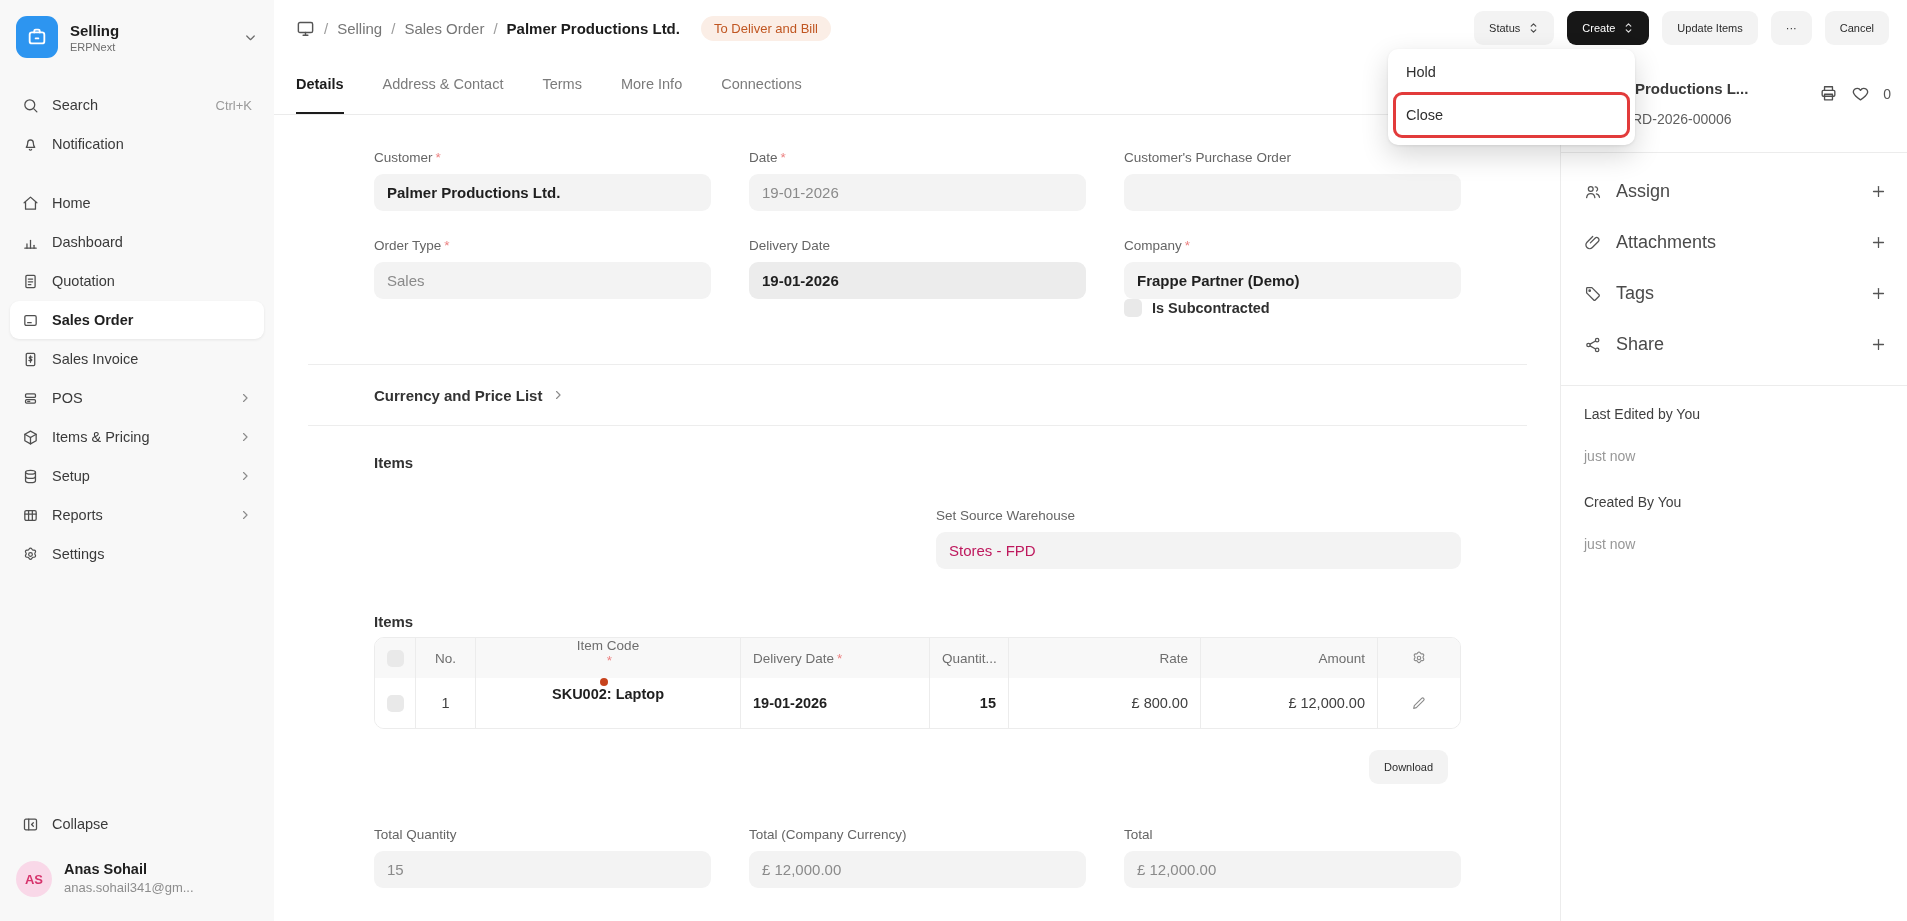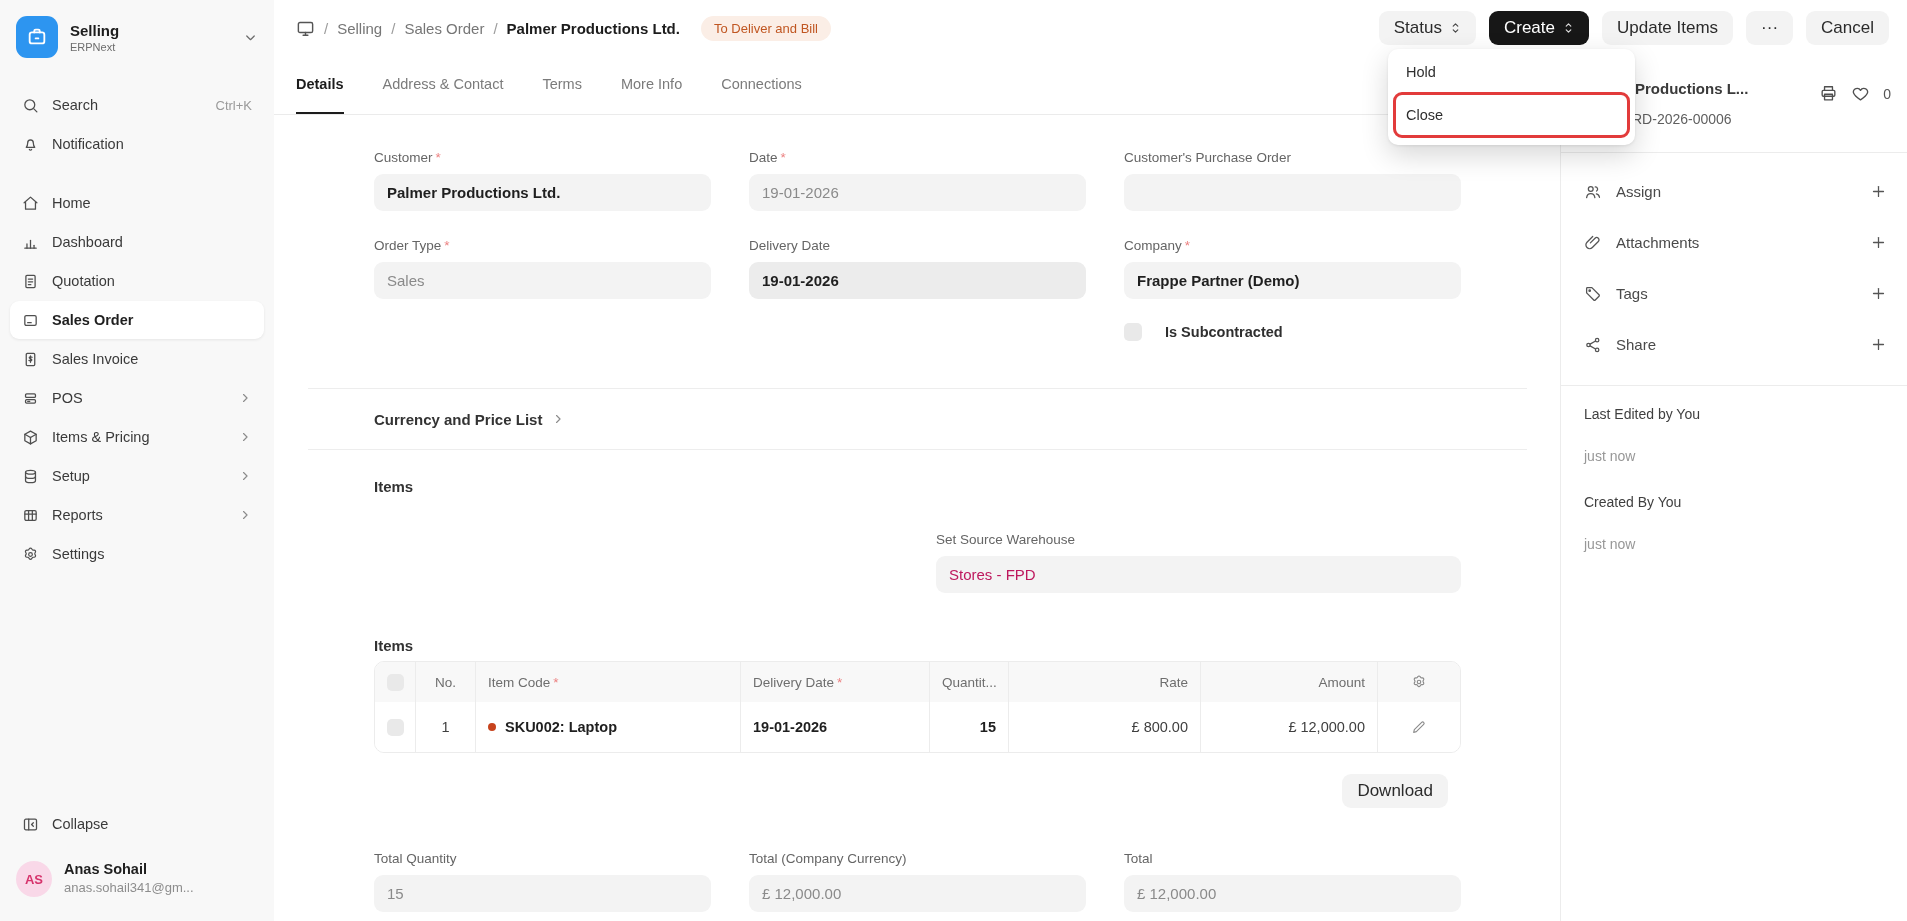--- a/index.html
+++ b/index.html
@@ -53,21 +53,21 @@
   .bc-sep { color:#9c9c9c; }
   .bc-link { color:#767676; cursor:pointer; }
   .bc-current { color:#1c1c1c; font-weight:600; }
   .status-badge {
     margin-left:12px; background:#FBEEE6; color:#C05621; font-size:13px;
     padding:5px 13px; border-radius:999px; white-space:nowrap;
   }
   .toolbar { margin-left:auto; display:flex; align-items:center; gap:13px; }
   .btn {
     height:34px; display:flex; align-items:center; gap:8px; padding:0 15px;
-    background:#F3F3F3; border:none; border-radius:9px; font-size:17px; color:#2b2b2b;
+    background:#F3F3F3; border:none; border-radius:9px; font-size:11px; color:#2b2b2b;
     font-family:inherit; cursor:pointer; white-space:nowrap;
   }
   .btn.dark { background:#171717; color:#fff; }
   .btn .updown { color:currentColor; opacity:.85; }
 
   
   .dropdown {
     position:absolute; left:1388px; top:49px; width:247px; z-index:60;
     background:#fff; border-radius:10px; padding:5px 5px 7px 5px;
     box-shadow:0 1px 3px rgba(0,0,0,.08), 0 10px 28px rgba(0,0,0,.16);
@@ -93,39 +93,39 @@
   .form-grid { display:grid; grid-template-columns:1fr 1fr 1fr; column-gap:38px; }
   .flabel { font-size:13.5px; color:#656565; margin-bottom:9px; }
   .req { color:#EC8080; margin-left:3px; }
   .fbox {
     height:37px; background:#F3F3F3; border-radius:9px; display:flex; align-items:center;
     padding:0 13px; font-size:15px; color:#8a8a8a; cursor:text;
   }
   .fbox.bold { color:#1f1f1f; font-weight:600; }
   .fbox.darker { background:#ECECEC; }
   .fcell { margin-bottom:27px; }
-  .chk-row { display:flex; align-items:center; gap:23px; margin-top:24px; cursor:pointer; }
+  .chk-row { display:flex; align-items:center; gap:10px; cursor:pointer; }
   .chk { width:18px; height:18px; border-radius:5px; background:#E9E9E9; flex:0 0 auto; }
   .chk-label { font-size:14.5px; font-weight:600; color:#2f2f2f; }
   .divider { height:1px; background:#EDEDED; margin:0 -66px; }
   .divider.d1 { margin-top:20px; }
   .section-row { height:60px; display:flex; align-items:center; gap:9px; cursor:pointer; }
   .section-title { font-size:15px; font-weight:600; color:#333; }
   .section-chev { color:#8b8b8b; }
   .block-title { font-size:15px; font-weight:600; color:#333; }
   .warehouse { margin-left:562px; width:525px; margin-top:37px; }
   .itable-wrap { margin-top:7px; border:1px solid #ECECEC; border-radius:10px; overflow:hidden; }
   .trow { display:flex; align-items:stretch; }
   .thead { background:#F8F8F8; height:40px; font-size:13.5px; color:#6e6e6e; }
   .tbody { background:#fff; height:50px; font-size:14.5px; color:#3f3f3f; }
   .tcell { display:flex; align-items:center; padding:0 12px; border-left:1px solid #ECECEC; }
   .tcell:first-child { border-left:none; }
   .c-check { width:40px; justify-content:center; padding:0; }
   .c-no { width:60px; justify-content:center; }
-  .c-code { width:265px; }
+  .c-code { width:265px;flex-direction:column; }
   .c-ddate { width:189px; }
   .c-qty { width:79px; justify-content:flex-end; }
   .c-rate { width:192px; justify-content:flex-end; }
   .c-amt { width:177px; justify-content:flex-end; }
   .c-gear { flex:1; justify-content:center; color:#8b8b8b; }
   .c-qty.hleft { justify-content:flex-start; }
   .bold-cell { font-weight:600; color:#1f1f1f; }
   .item-dot { width:8px; height:8px; border-radius:50%; background:#C7431D; margin-right:9px; flex:0 0 auto; }
   .chk.small { width:17px; height:17px; }
   .download-row { display:flex; justify-content:flex-end; margin-top:21px; padding-right:13px; }
@@ -135,21 +135,21 @@
   .right-panel {
     position:absolute; left:1560px; top:56px; width:347px; height:865px;
     border-left:1px solid #ECECEC; background:#fff;
   }
   .rp-header { position:relative; height:97px; border-bottom:1px solid #ECECEC; padding-top:22px; }
   .rp-title { position:absolute; left:74px; top:24px; font-size:15px; font-weight:600; color:#3a3a3a; white-space:nowrap; }
   .rp-docid { position:absolute; left:71px; top:55px; font-size:14px; color:#5f5f5f; white-space:nowrap; }
   .rp-icons { position:absolute; right:16px; top:28px; display:flex; align-items:center; gap:13px; color:#4f4f4f; }
   .rp-like-count { font-size:14px; color:#555; }
   .rp-actions { padding:13px 20px 0 23px; }
-  .rp-action { height:51px; display:flex; align-items:center; gap:14px; font-size:15px; color:#4a4a4a; cursor:pointer; }
+  .rp-action { height:51px; display:flex; align-items:center; gap:14px; font-size:18px; color:#4a4a4a; cursor:pointer; }
   .rp-action .icn { color:#555; }
   .rp-plus { margin-left:auto; color:#555; }
   .rp-meta { border-top:1px solid #ECECEC; margin-top:15px; padding:20px 20px 0 23px; }
   .meta-item { margin-bottom:30px; }
   .meta-label { font-size:14px; color:#3f3f3f; }
   .meta-value { font-size:14px; color:#979797; margin-top:26px; }
 </style>
 </head>
 <body>
 

